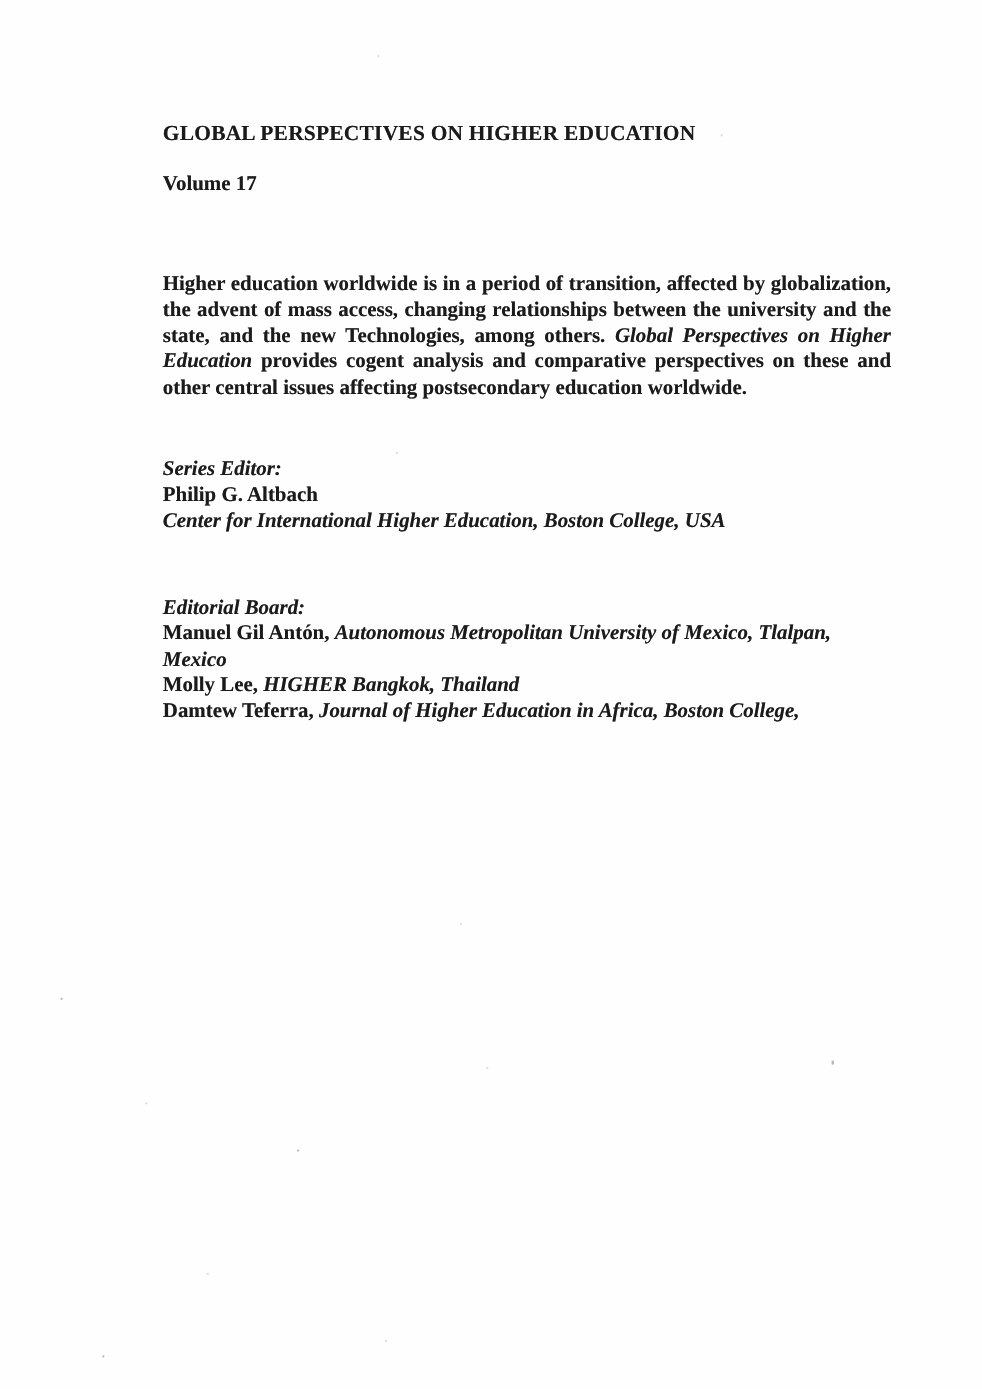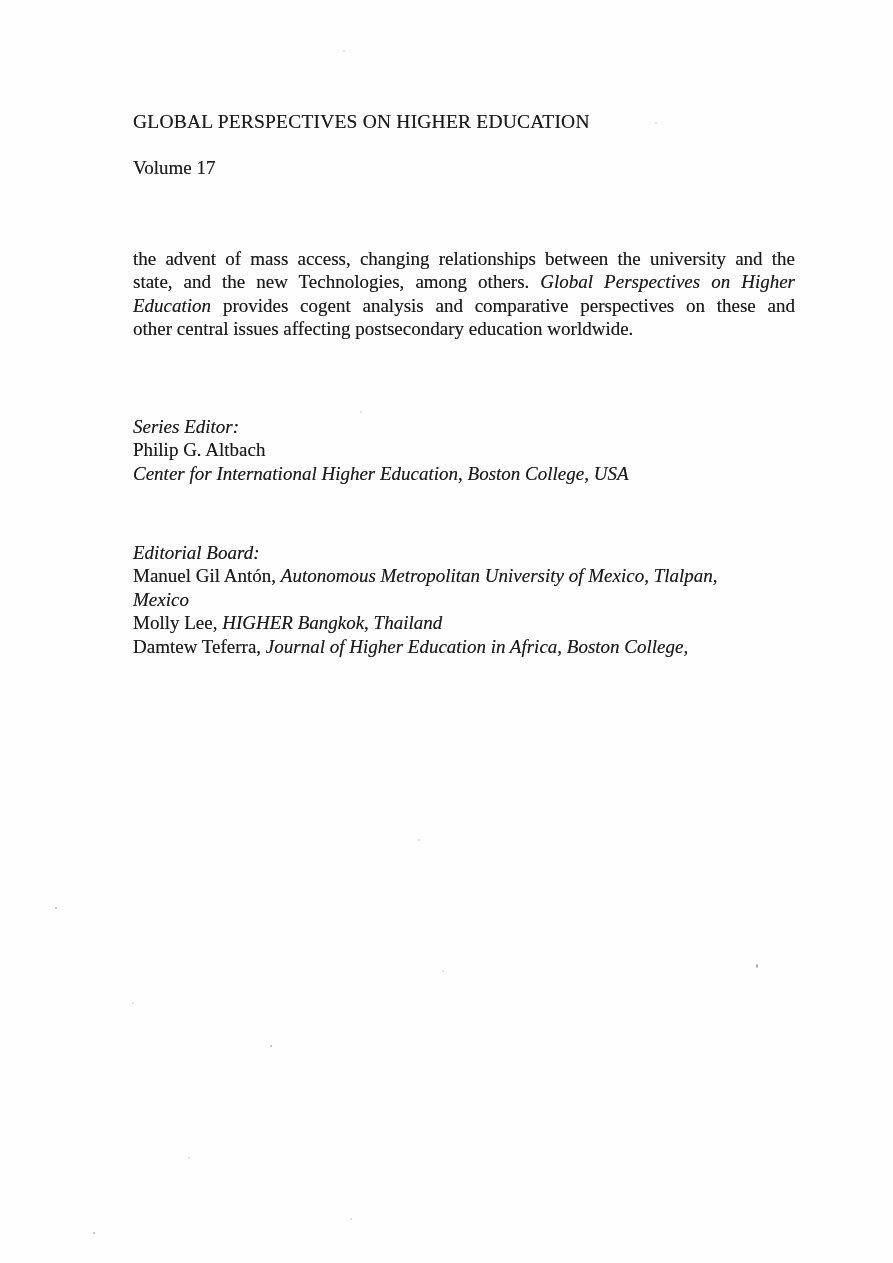--- a/index.html
+++ b/index.html
@@ -12,22 +12,23 @@
     width: 893px;
     height: 1263px;
     background: #fefefe;
     overflow: hidden;
     font-family: "Liberation Serif", "DejaVu Serif", serif;
     color: #1b1b1b;
     text-shadow: 0 0 0.5px rgba(20,20,20,0.55); 
   }
   .block {
     position: absolute;
-    left: 133px;
+    left: 148px;
     width: 662px;
+    font-weight: bold;
   }
   .line {
     white-space: nowrap;
     line-height: 23.4px;
     font-size: 19px;
   }
   .line.justify {
     text-align: justify;
     text-align-last: justify;
   }
@@ -60,20 +61,21 @@
 
   <div class="block title-block">
     <div class="line">GLOBAL PERSPECTIVES ON HIGHER EDUCATION</div>
   </div>
 
   <div class="block volume-block">
     <div class="line">Volume 17</div>
   </div>
 
   <div class="block para-block">
+      <div class="line justify"><span class="rm">Higher education worldwide is in a period of transition, affected by globalization,</span></div>
       <div class="line justify"><span class="rm">the advent of mass access, changing relationships between the university and the</span></div>
       <div class="line justify"><span class="rm">state, and the new Technologies, among others. </span><span class="it">Global Perspectives on Higher</span></div>
       <div class="line justify"><span class="it">Education</span><span class="rm"> provides cogent analysis and comparative perspectives on these and</span></div>
       <div class="line"><span class="rm">other central issues affecting postsecondary education worldwide.</span></div>
     </div>
 
   <div class="block series-block">
       <div class="line"><span class="it">Series Editor:</span></div>
       <div class="line"><span class="rm">Philip G. Altbach</span></div>
       <div class="line"><span class="it">Center for International Higher Education, Boston College, USA</span></div>

